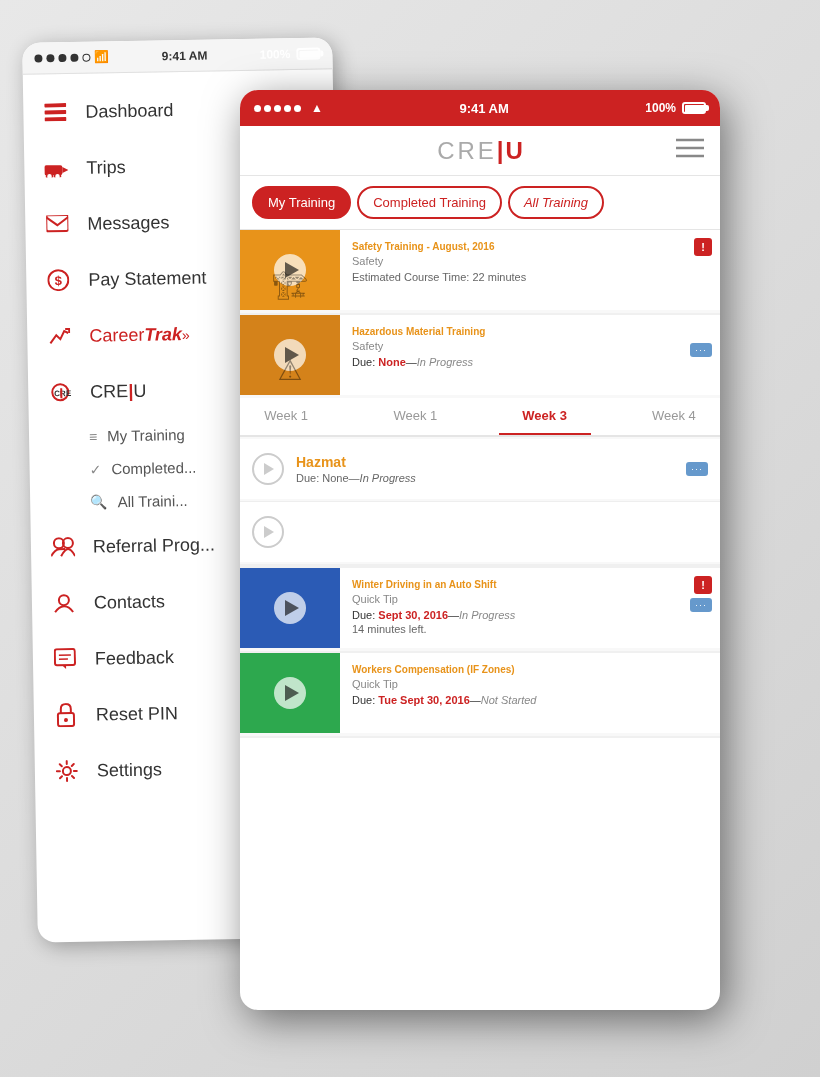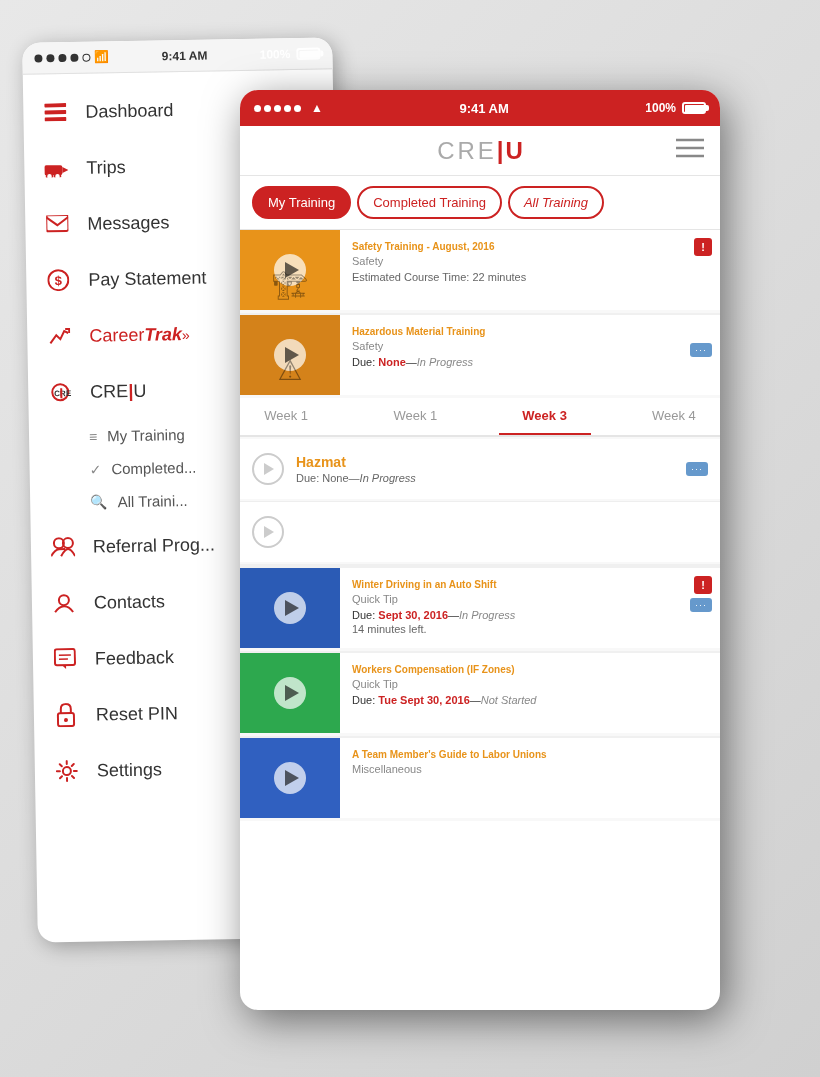--- a/index.html
+++ b/index.html
@@ -691,28 +691,17 @@
           <div class="training-title">Workers Compensation (IF Zones)</div>
           <div class="training-category">Quick Tip</div>
           <div class="training-due">
             Due: <span class="due-date">Tue Sept 30, 2016</span>—<span class="not-started">Not Started</span>
           </div>
         </div>
       </div>
 
       <div style="height:2px;background:#f0f0f0;"></div>
 
-      <div class="training-item">
-        <div class="training-thumb thumb-blue2">
-          <div class="play-btn">
-            <div class="play-triangle"></div>
-          </div>
-        </div>
-        <div class="training-info">
-          <div class="training-title">A Team Member's Guide to Labor Unions</div>
-          <div class="training-category">Miscellaneous</div>
-        </div>
-      </div>
 
     </div>
   </div>
 
 </div>
 
 </body></html>

